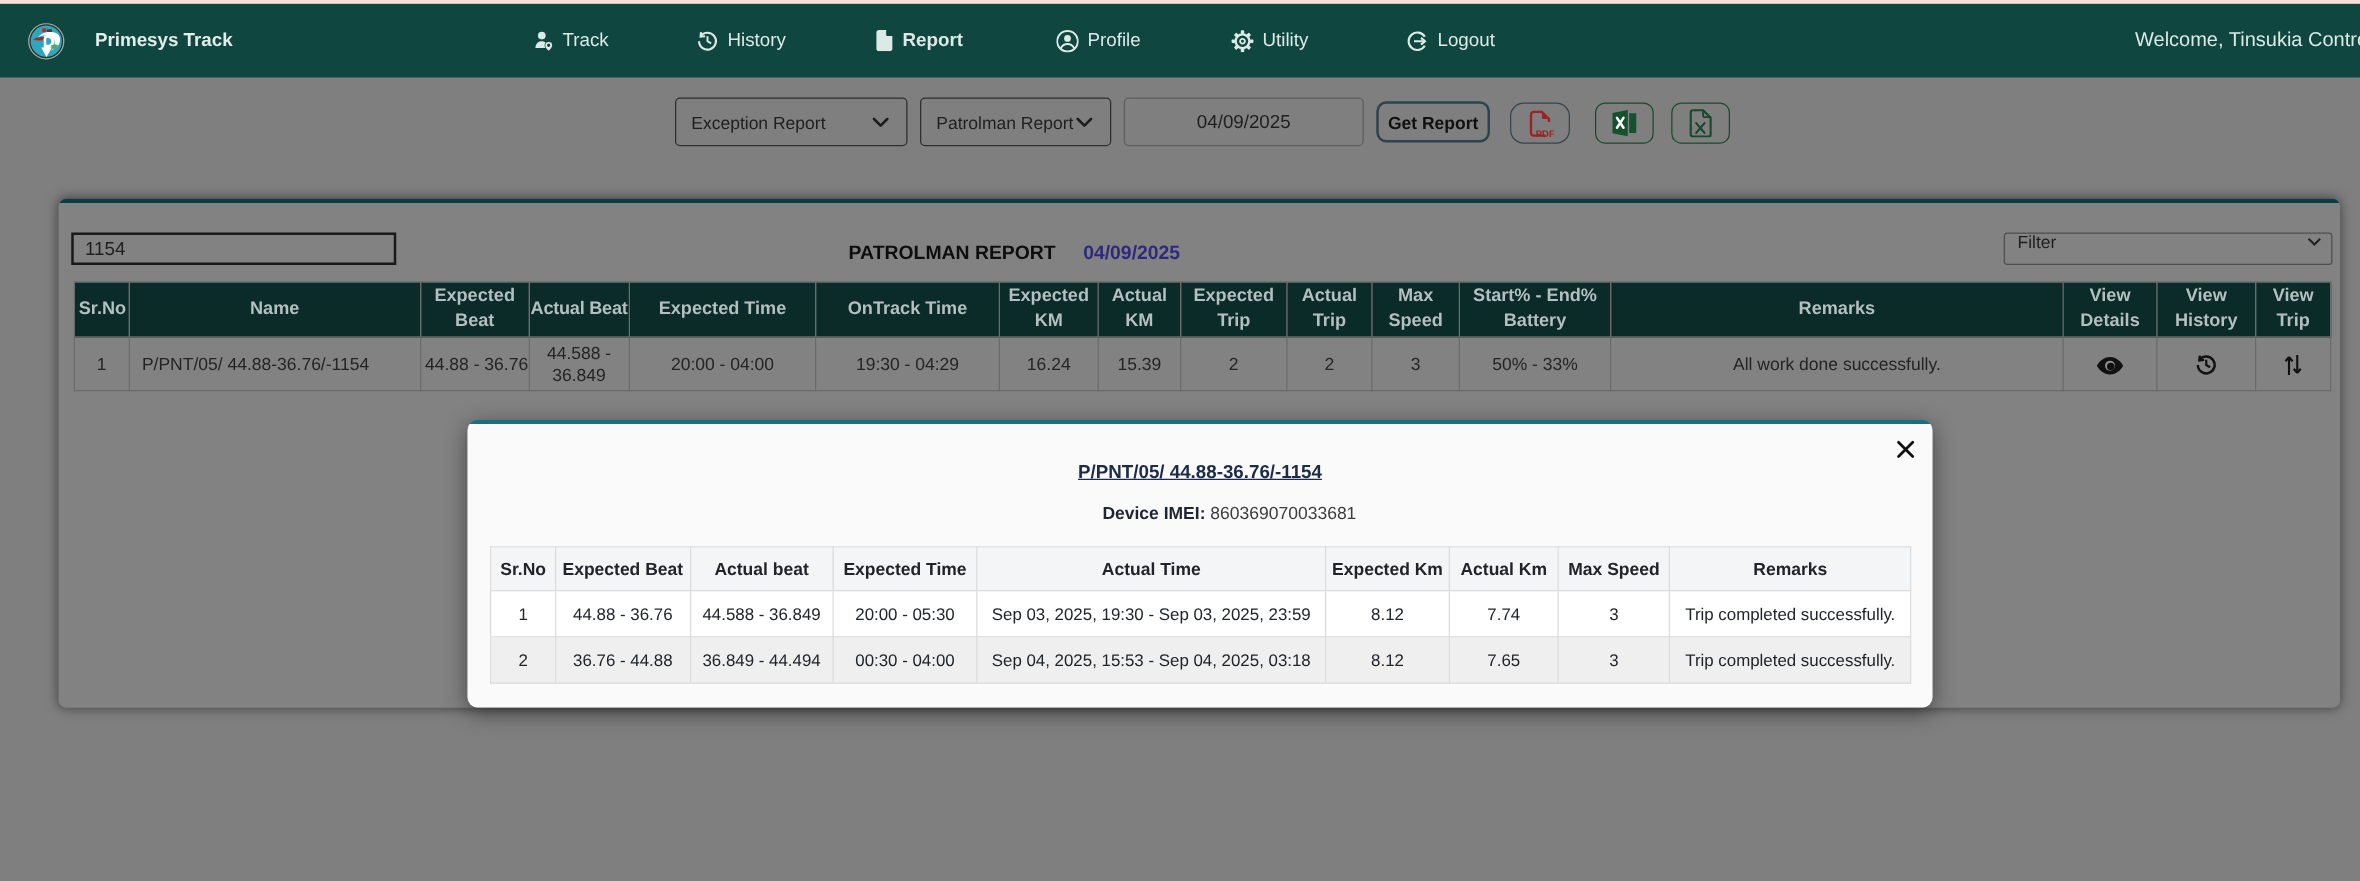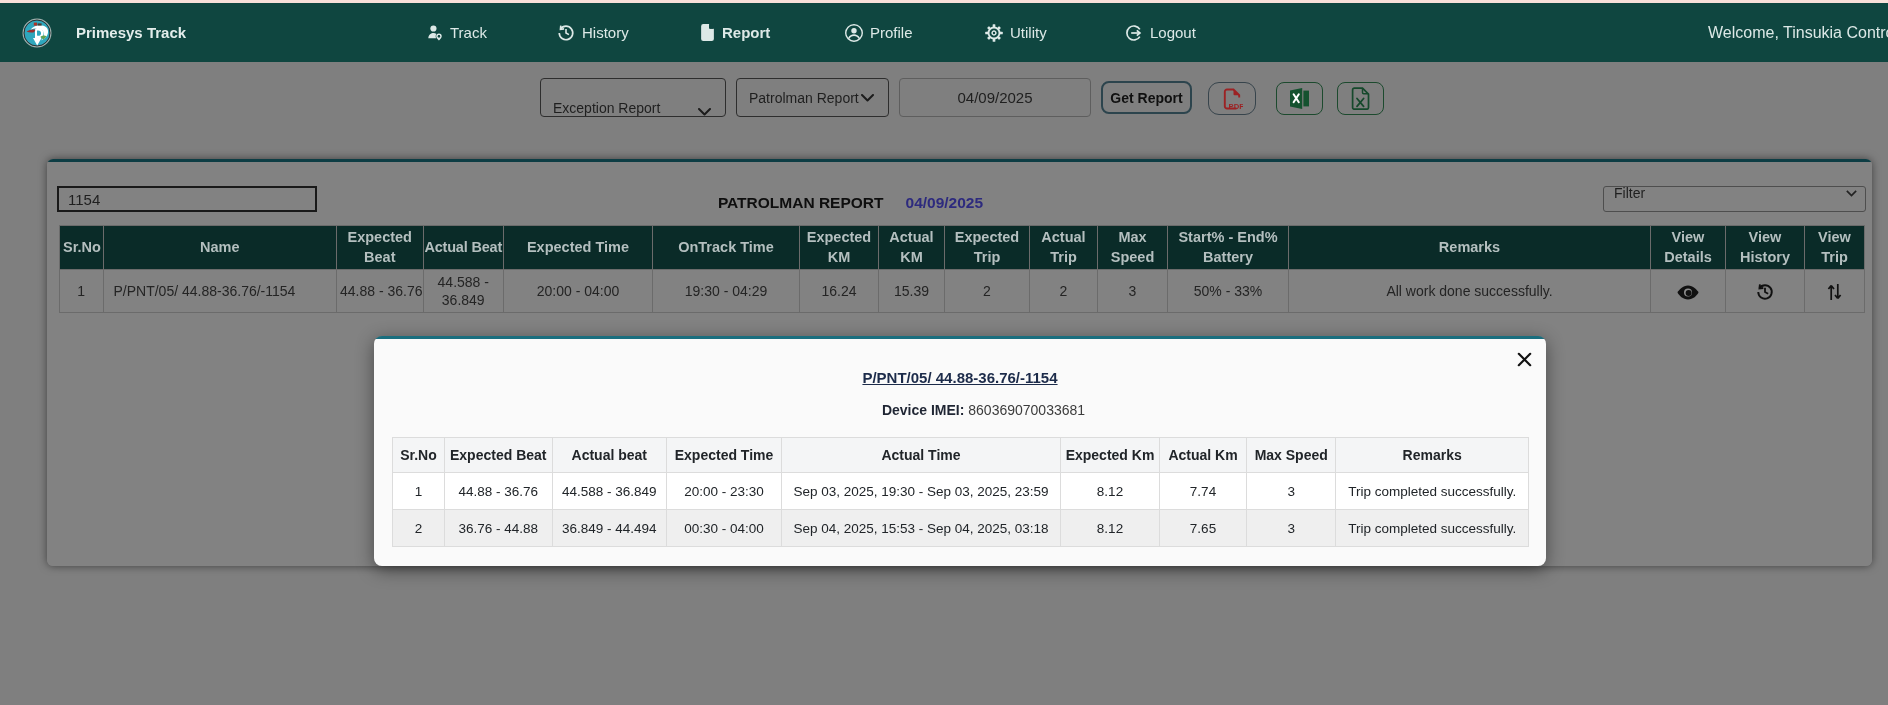--- a/index.html
+++ b/index.html
@@ -12,21 +12,21 @@
 #brand { position:absolute; left:22px; top:0; height:59px; display:flex; align-items:center; gap:24px; color:#e3edeb; font-size:15px; font-weight:bold; }
 #welcome { position:absolute; left:1708px; top:0; height:59px; display:flex; align-items:center; color:#dce8e6; font-size:16px; white-space:nowrap; }
 #toolbar { position:absolute; top:78px; left:0; width:1888px; height:40px; }
 .tb { position:absolute; top:0; }
 .selbox { height:39px; background:#7f7f7f; border:1px solid #2e2e2e; border-radius:4px; display:flex; align-items:center; justify-content:space-between; padding:0 14px 0 12px; font-size:14px; color:#1f1f1f; white-space:nowrap; }
 .datebox { height:39px; background:#7f7f7f; border:1px solid #5e5e5e; border-radius:4px; display:flex; align-items:center; justify-content:center; font-size:15px; color:#1f1f1f; }
 .getrep { height:33px; top:3px; background:#7f7f7f; border:2px solid #2c444d; border-radius:8px; display:flex; align-items:center; justify-content:center; font-size:14px; font-weight:bold; color:#101010; white-space:nowrap; }
 .iconbtn { height:33px; top:4px; background:#7f7f7f; border:1.5px solid; border-radius:8px; display:flex; align-items:center; justify-content:center; }
 #card { position:absolute; left:47px; top:159px; width:1825px; height:407px; background:linear-gradient(#0d3d44 0,#0d3d44 3px,#828282 3px); border-radius:6px; box-shadow:0 0 9px rgba(0,0,0,0.5); }
 #searchbox { position:absolute; left:10px; top:27px; width:260px; height:26px; border:2px solid #191919; background:#828282; font-size:15px; color:#1f1f1f; line-height:23px; padding-left:9px; }
-#cardtitle { position:absolute; left:0; top:35px; width:1529px; text-align:center;margin-left:39px; }
+#cardtitle { position:absolute; left:0; top:35px; width:1529px; text-align:center; }
 #ptitle { font-size:15.5px; font-weight:bold; color:#0e0e0e; }
 #pdate { font-size:15.5px; font-weight:bold; color:#2d2a7e; margin-left:22px; }
 #filterbox { position:absolute; left:1556px; top:27px; width:263px; height:26px; border:1px solid #4e4e4e; border-radius:3px; background:#828282; display:flex; align-items:center; justify-content:space-between; padding:0 8px 12px 10px; font-size:14px; color:#1f1f1f; }
 #mtable { position:absolute; left:12px; top:66px; width:1805px; border-collapse:collapse; table-layout:fixed; }
 #mtable th { background:#0a2b28; color:#b4bfbf; font-size:14.5px; font-weight:bold; border:1px solid #6b6b6b; height:43px; padding:2px 3px; line-height:1.35; white-space:nowrap; }
 #mtable td { border:1px solid #6b6b6b; font-size:14px; color:#242424; text-align:center; height:43px; padding:2px 3px; line-height:1.3; white-space:nowrap; }
 #mtable td svg { vertical-align:middle; }
 #modal { position:absolute; left:374px; top:336px; width:1172px; height:230px; background:linear-gradient(#1a6e7e 0,#1a6e7e 3px,#fafafa 3px); border-radius:8px; box-shadow:0 4px 18px rgba(0,0,0,0.45); z-index:70; }
 #mclose { position:absolute; left:1143px; top:16px; }
 #mtitle { position:absolute; left:0; top:33px; width:1172px; text-align:center; font-size:15px; font-weight:bold; color:#1c2b4a; text-decoration:underline; }
@@ -114,21 +114,21 @@
       <svg width="18" height="18" viewBox="0 0 16 16" fill="none" stroke="#dde9e7">
         <path d="M13.2 11.2 A6.2 6.2 0 1 1 13.2 4.8" stroke-width="1.5"></path>
         <path d="M5.5 8 H12.5" stroke-width="1.5"></path>
         <path d="M10.5 5.6 L13.3 8 L10.5 10.4" stroke-width="1.5" fill="none"></path>
       </svg>
       <span>Logout</span>
     </div>
     <div id="welcome">Welcome, Tinsukia Control Room</div>
   </div>
   <div id="toolbar">
-    <div class="tb selbox" style="left:540px;width:186px;align-items:flex-end;">
+    <div class="tb selbox" style="left:540px;width:186px;">
       <span>Exception Report</span>
       <svg class="chev" width="13" height="8" viewBox="0 0 13 8">
           <path d="M1 1 L6.5 6.5 L12 1" stroke="#1c1c1c" stroke-width="2" fill="none" stroke-linecap="round" stroke-linejoin="round"></path>
         </svg>
     </div>
     <div class="tb selbox" style="left:736px;width:153px;">
       <span>Patrolman Report</span>
       <svg class="chev" width="13" height="8" viewBox="0 0 13 8">
           <path d="M1 1 L6.5 6.5 L12 1" stroke="#1c1c1c" stroke-width="2" fill="none" stroke-linecap="round" stroke-linejoin="round"></path>
         </svg>
@@ -273,21 +273,21 @@
             <th>Actual Km</th>
             <th>Max Speed</th>
             <th>Remarks</th>
           </tr>
       </thead>
       <tbody>
         <tr>
             <td>1</td>
             <td>44.88 - 36.76</td>
             <td>44.588 - 36.849</td>
-            <td>20:00 - 23:30</td>
+            <td>20:00 - 05:30</td>
             <td>Sep 03, 2025, 19:30 - Sep 03, 2025, 23:59</td>
             <td>8.12</td>
             <td>7.74</td>
             <td>3</td>
             <td>Trip completed successfully.</td>
           </tr>
         <tr class="alt">
             <td>2</td>
             <td>36.76 - 44.88</td>
             <td>36.849 - 44.494</td>

